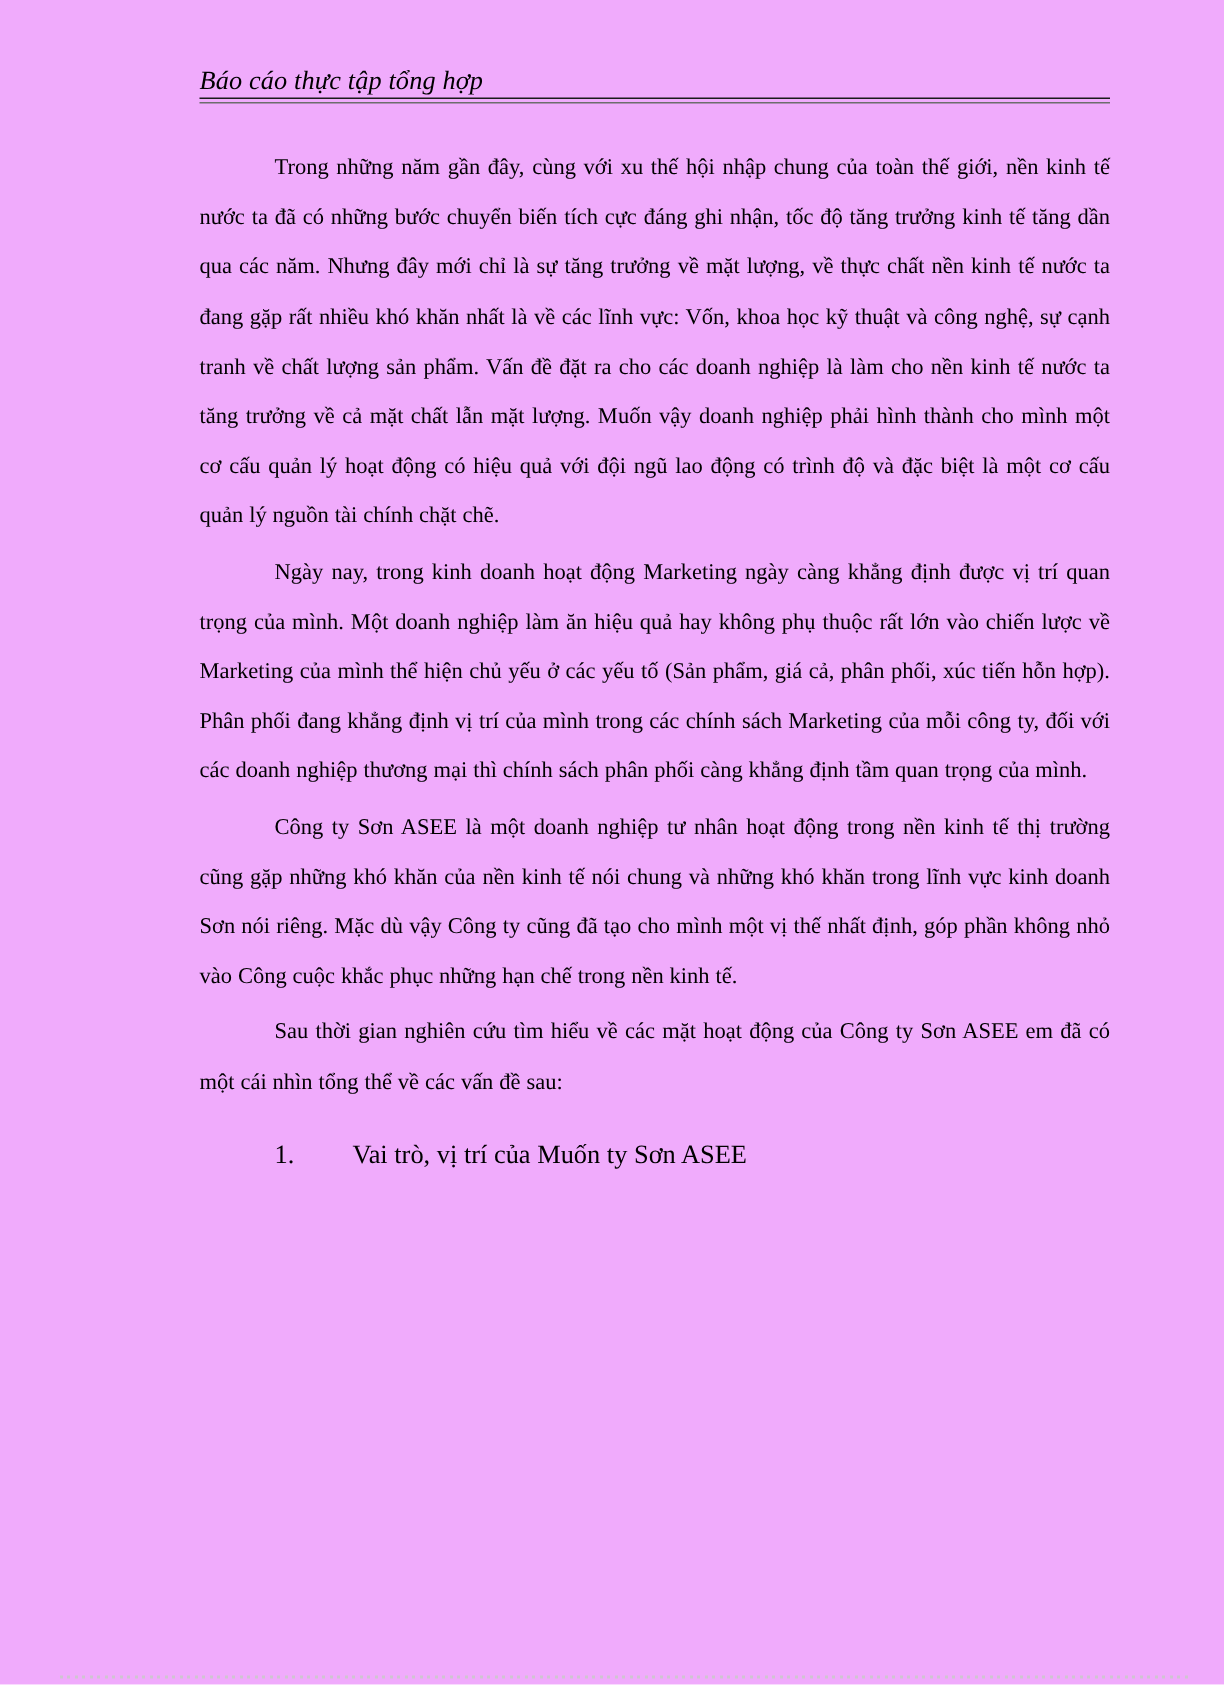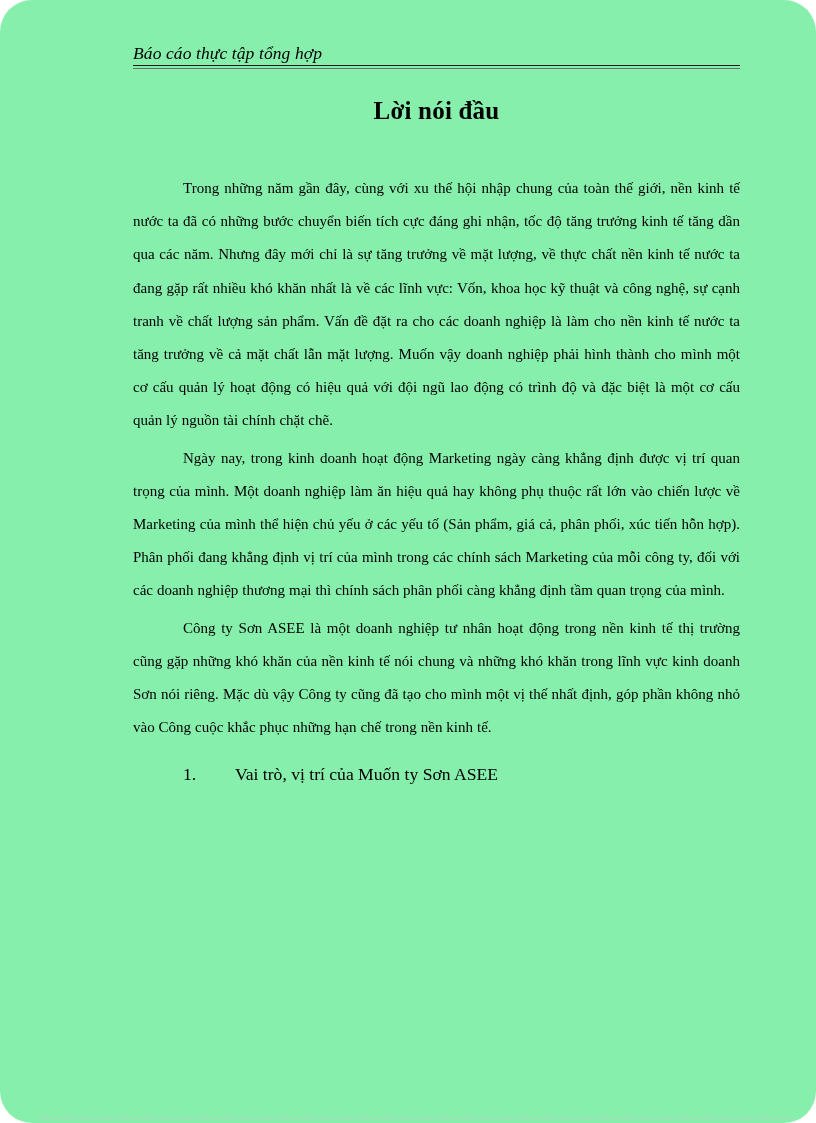--- a/index.html
+++ b/index.html
@@ -14,22 +14,21 @@
     position: relative;
     overflow: hidden;
     font-family: "Liberation Serif", "DejaVu Serif", serif;
     color: #000000;
     -webkit-font-smoothing: antialiased;
   }
 
   .page {
     position: absolute;
     inset: 0;
-    background: #86efac;
-    border-radius: 32px;
+    background: #f0abfc;
   }
 
   
   .doc-header {
     position: absolute;
     left: 133px;
     top: 44px;
     width: 607px;
   }
   .doc-header .header-text {
@@ -120,28 +119,28 @@
 <div class="page">
 
   <div class="doc-header">
     <div class="header-text">Báo cáo thực tập tổng hợp</div>
     <div class="rule-thick"></div>
     <div class="rule-thin"></div>
   </div>
 
   <div class="content">
 
-    <h1 class="doc-title">Lời nói đầu</h1>
 
     <p class="para">Trong những năm gần đây, cùng với xu thế hội nhập chung của toàn thế giới, nền kinh tế nước ta đã có những bước chuyển biến tích cực đáng ghi nhận, tốc độ tăng trưởng kinh tế tăng dần qua các năm. Nhưng đây mới chỉ là sự tăng trưởng về mặt lượng, về thực chất nền kinh tế nước ta đang gặp rất nhiều khó khăn nhất là về các lĩnh vực: Vốn, khoa học kỹ thuật và công nghệ, sự cạnh tranh về chất lượng sản phẩm. Vấn đề đặt ra cho các doanh nghiệp là làm cho nền kinh tế nước ta tăng trưởng về cả mặt chất lẫn mặt lượng. Muốn vậy doanh nghiệp phải hình thành cho mình một cơ cấu quản lý hoạt động có hiệu quả với đội ngũ lao động có trình độ và đặc biệt là một cơ cấu quản lý nguồn tài chính chặt chẽ.</p>
 
     <p class="para">Ngày nay, trong kinh doanh hoạt động Marketing ngày càng khẳng định được vị trí quan trọng của mình. Một doanh nghiệp làm ăn hiệu quả hay không phụ thuộc rất lớn vào chiến lược về Marketing của mình thể hiện chủ yếu ở các yếu tố (Sản phẩm, giá cả, phân phối, xúc tiến hỗn hợp). Phân phối đang khẳng định vị trí của mình trong các chính sách Marketing của mỗi công ty, đối với các doanh nghiệp thương mại thì chính sách phân phối càng khẳng định tầm quan trọng của mình.</p>
 
     <p class="para">Công ty Sơn ASEE là một doanh nghiệp tư nhân hoạt động trong nền kinh tế thị trường cũng gặp những khó khăn của nền kinh tế nói chung và những khó khăn trong lĩnh vực kinh doanh Sơn nói riêng. Mặc dù vậy Công ty cũng đã tạo cho mình một vị thế nhất định, góp phần không nhỏ vào Công cuộc khắc phục những hạn chế trong nền kinh tế.</p>
 
+    <p class="para">Sau thời gian nghiên cứu tìm hiểu về các mặt hoạt động của Công ty Sơn ASEE em đã có một cái nhìn tổng thể về các vấn đề sau:</p>
 
     <ol class="numbered-list">
       <li>
         <span class="item-number">1.</span>
         <span class="item-text">Vai trò, vị trí của Muốn ty Sơn ASEE</span>
       </li>
     </ol>
 
   </div>
 

